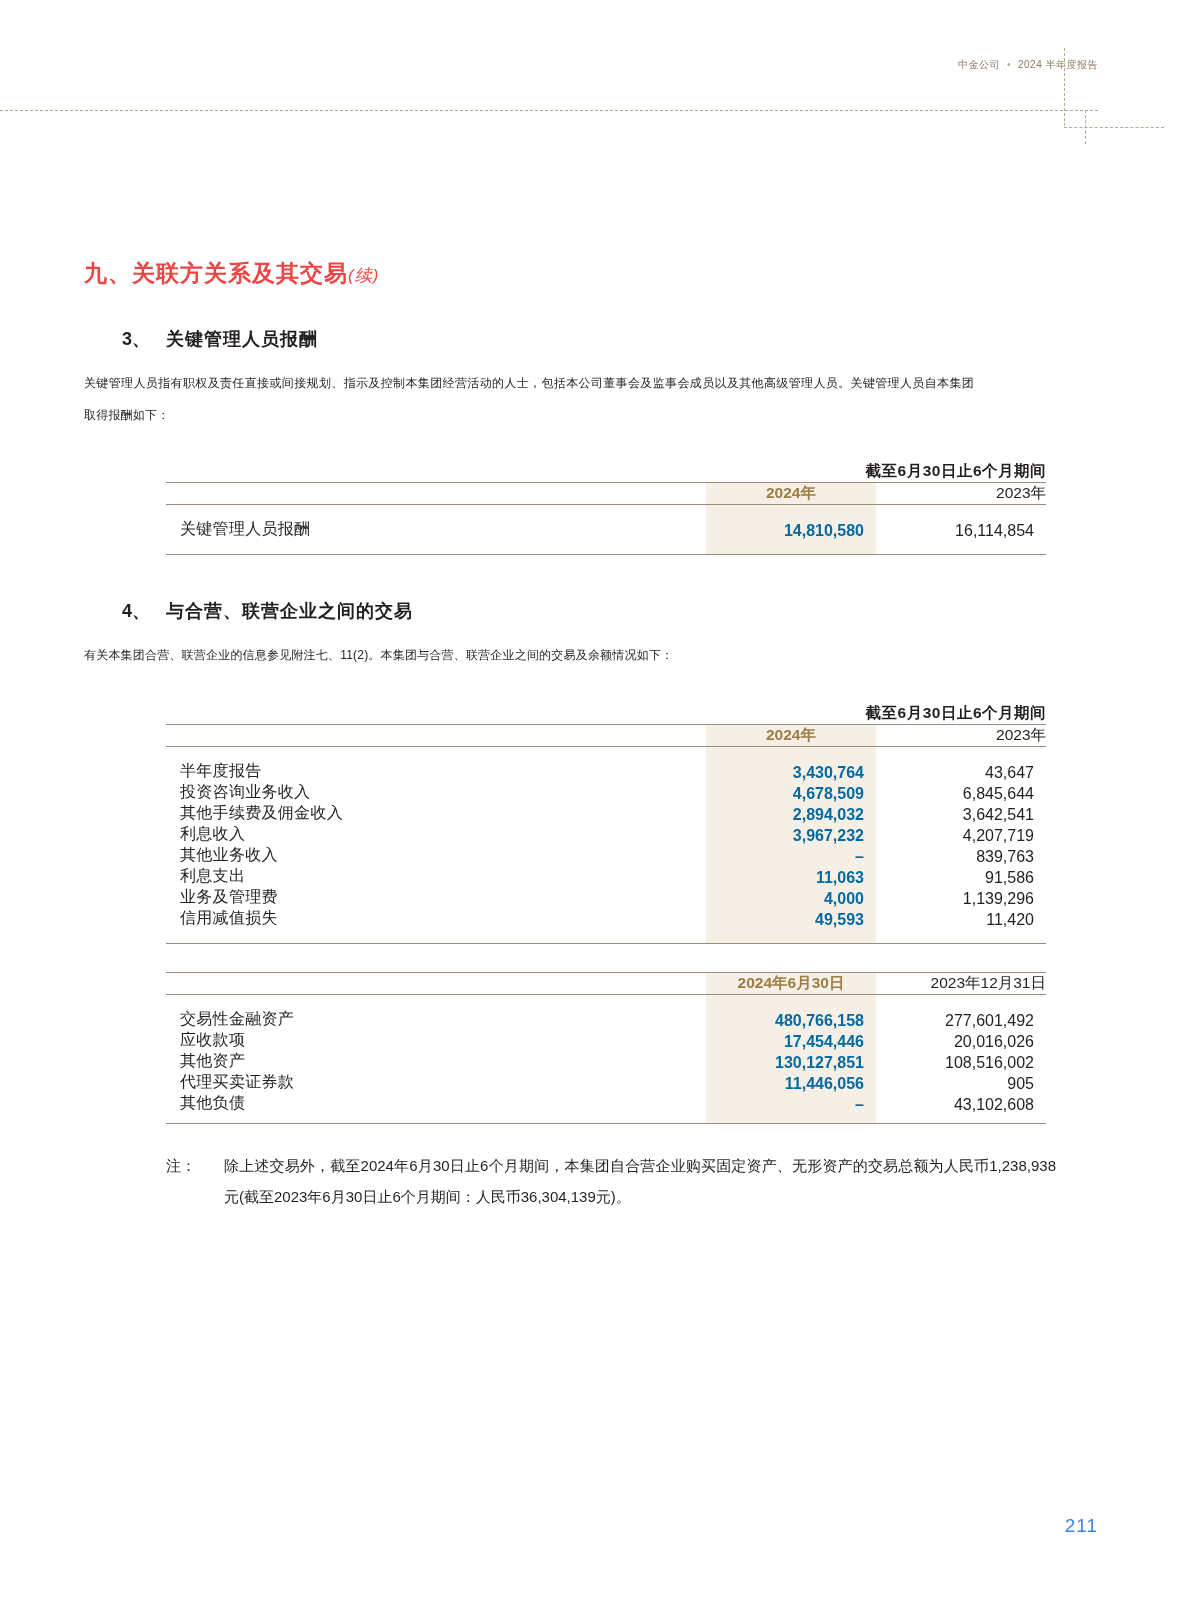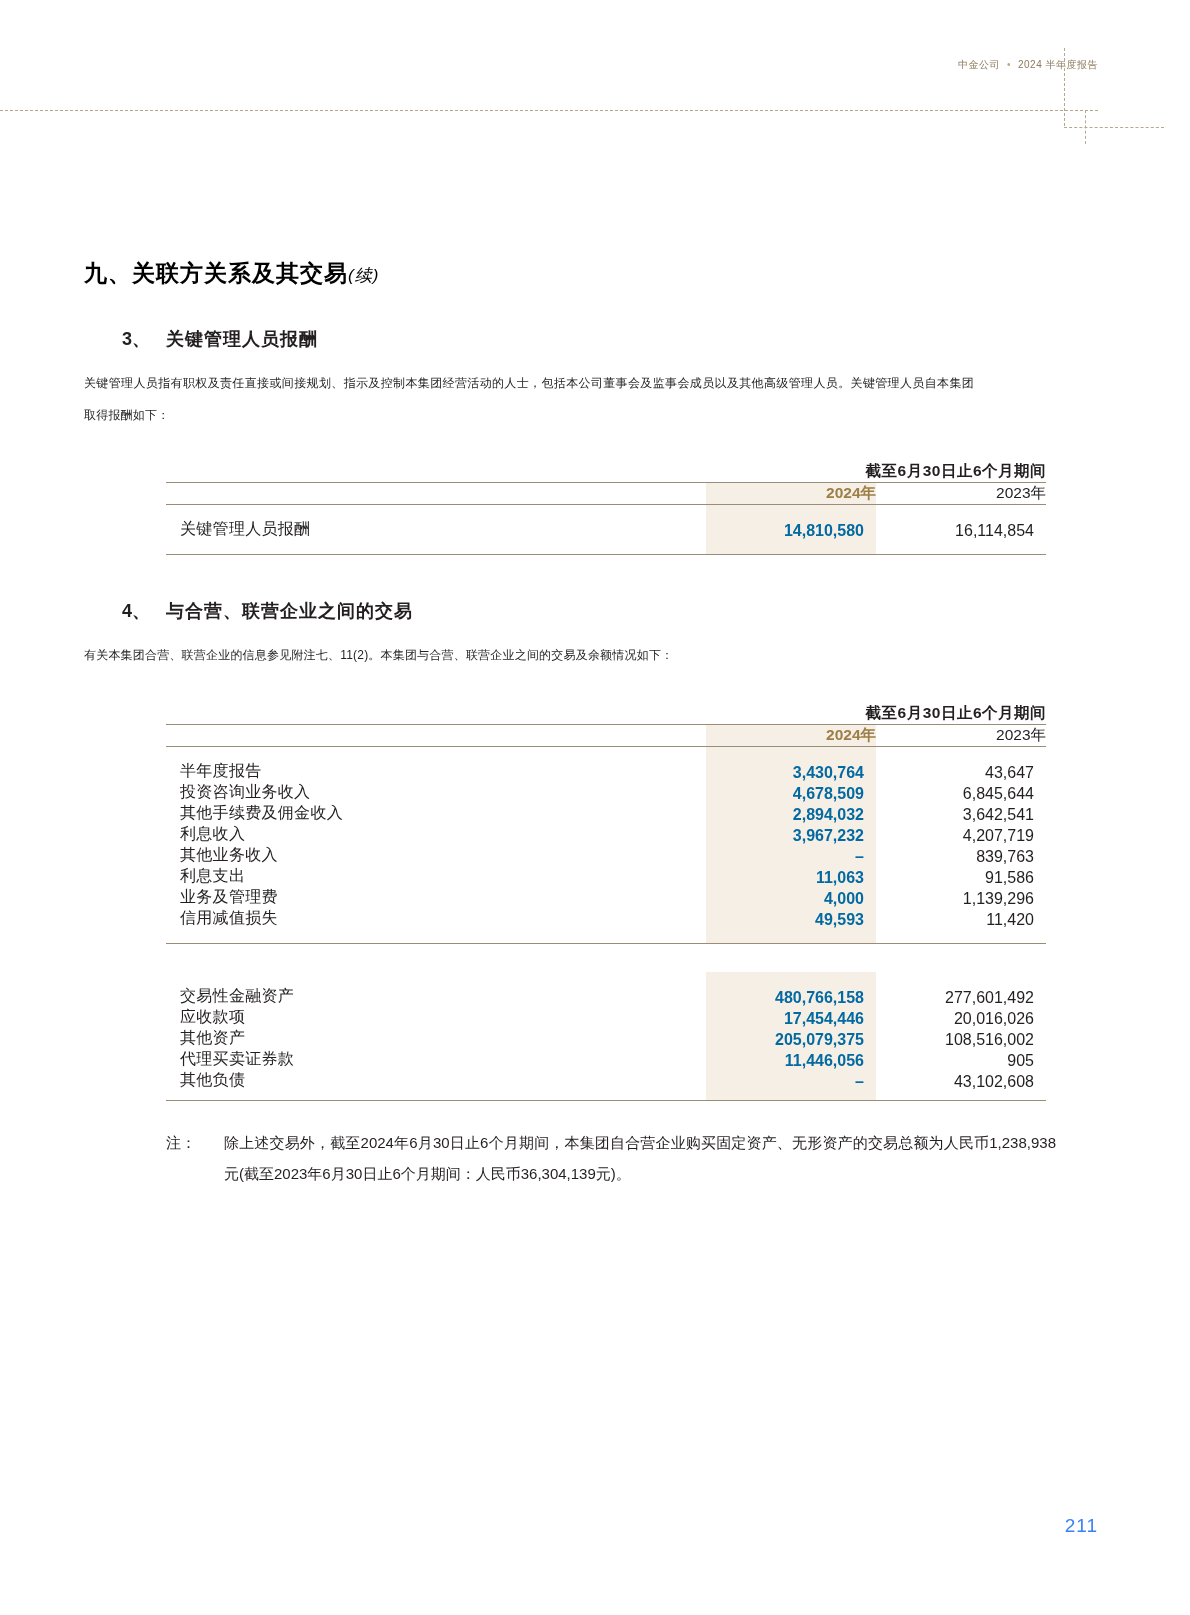--- a/index.html
+++ b/index.html
@@ -68,21 +68,21 @@
   .content {
     position: absolute;
     top: 258px;
     left: 84px;
     width: 980px;
   }
 
   h1.section-title {
     font-size: 23px;
     font-weight: bold;
-    color: #000000;
+    color: #ef4444;
     margin: 0 0 38px 0;
     letter-spacing: 1px;
   }
   h1.section-title .cont {
     font-size: 17px;
     font-style: italic;
     font-weight: normal;
   }
 
   .numbered {
@@ -143,20 +143,21 @@
   }
   .colhead {
     text-align: right;
     font-size: 15.5px;
     padding: 9px 12px 9px 0;
     white-space: nowrap;
   }
   .colhead.y1 {
     color: #9c7e46;
     font-weight: bold;
+    text-align: center;
   }
   .rule-top td { border-top: 1px solid #9a8c76; }
   .rule-bot td { border-bottom: 1px solid #9a8c76; }
 
   .datarow td {
     padding: 8px 0;
     font-size: 16px;
   }
   .datarow td.lbl { padding-left: 14px; letter-spacing: 0.3px;}
   .datarow td.v1 {
@@ -336,39 +337,44 @@
   <div class="gap-block"></div>
 
   <div class="tbl-wrap">
     <table class="fin">
       <colgroup>
         <col class="col-label">
           <col class="col-y1">
           <col class="col-y2">
       </colgroup>
       <tbody>
+        <tr class="rule-top rule-bot">
+          <td></td>
+          <td class="colhead y1 hilite">2024年6月30日</td>
+          <td class="colhead">2023年12月31日</td>
+        </tr>
         <tr class="spacer-row">
           <td></td>
             <td class="hilite"></td>
             <td></td>
         </tr>
 
         <tr class="datarow">
           <td class="lbl">交易性金融资产</td>
           <td class="v1 hilite">480,766,158</td>
           <td class="v2">277,601,492</td>
         </tr>
         <tr class="datarow">
           <td class="lbl">应收款项</td>
           <td class="v1 hilite">17,454,446</td>
           <td class="v2">20,016,026</td>
         </tr>
         <tr class="datarow">
           <td class="lbl">其他资产</td>
-          <td class="v1 hilite">205,079,375</td>
+          <td class="v1 hilite">130,127,851</td>
           <td class="v2">108,516,002</td>
         </tr>
         <tr class="datarow">
           <td class="lbl">代理买卖证券款</td>
           <td class="v1 hilite">11,446,056</td>
           <td class="v2">905</td>
         </tr>
         <tr class="datarow">
           <td class="lbl">其他负债</td>
           <td class="v1 hilite">–</td>

